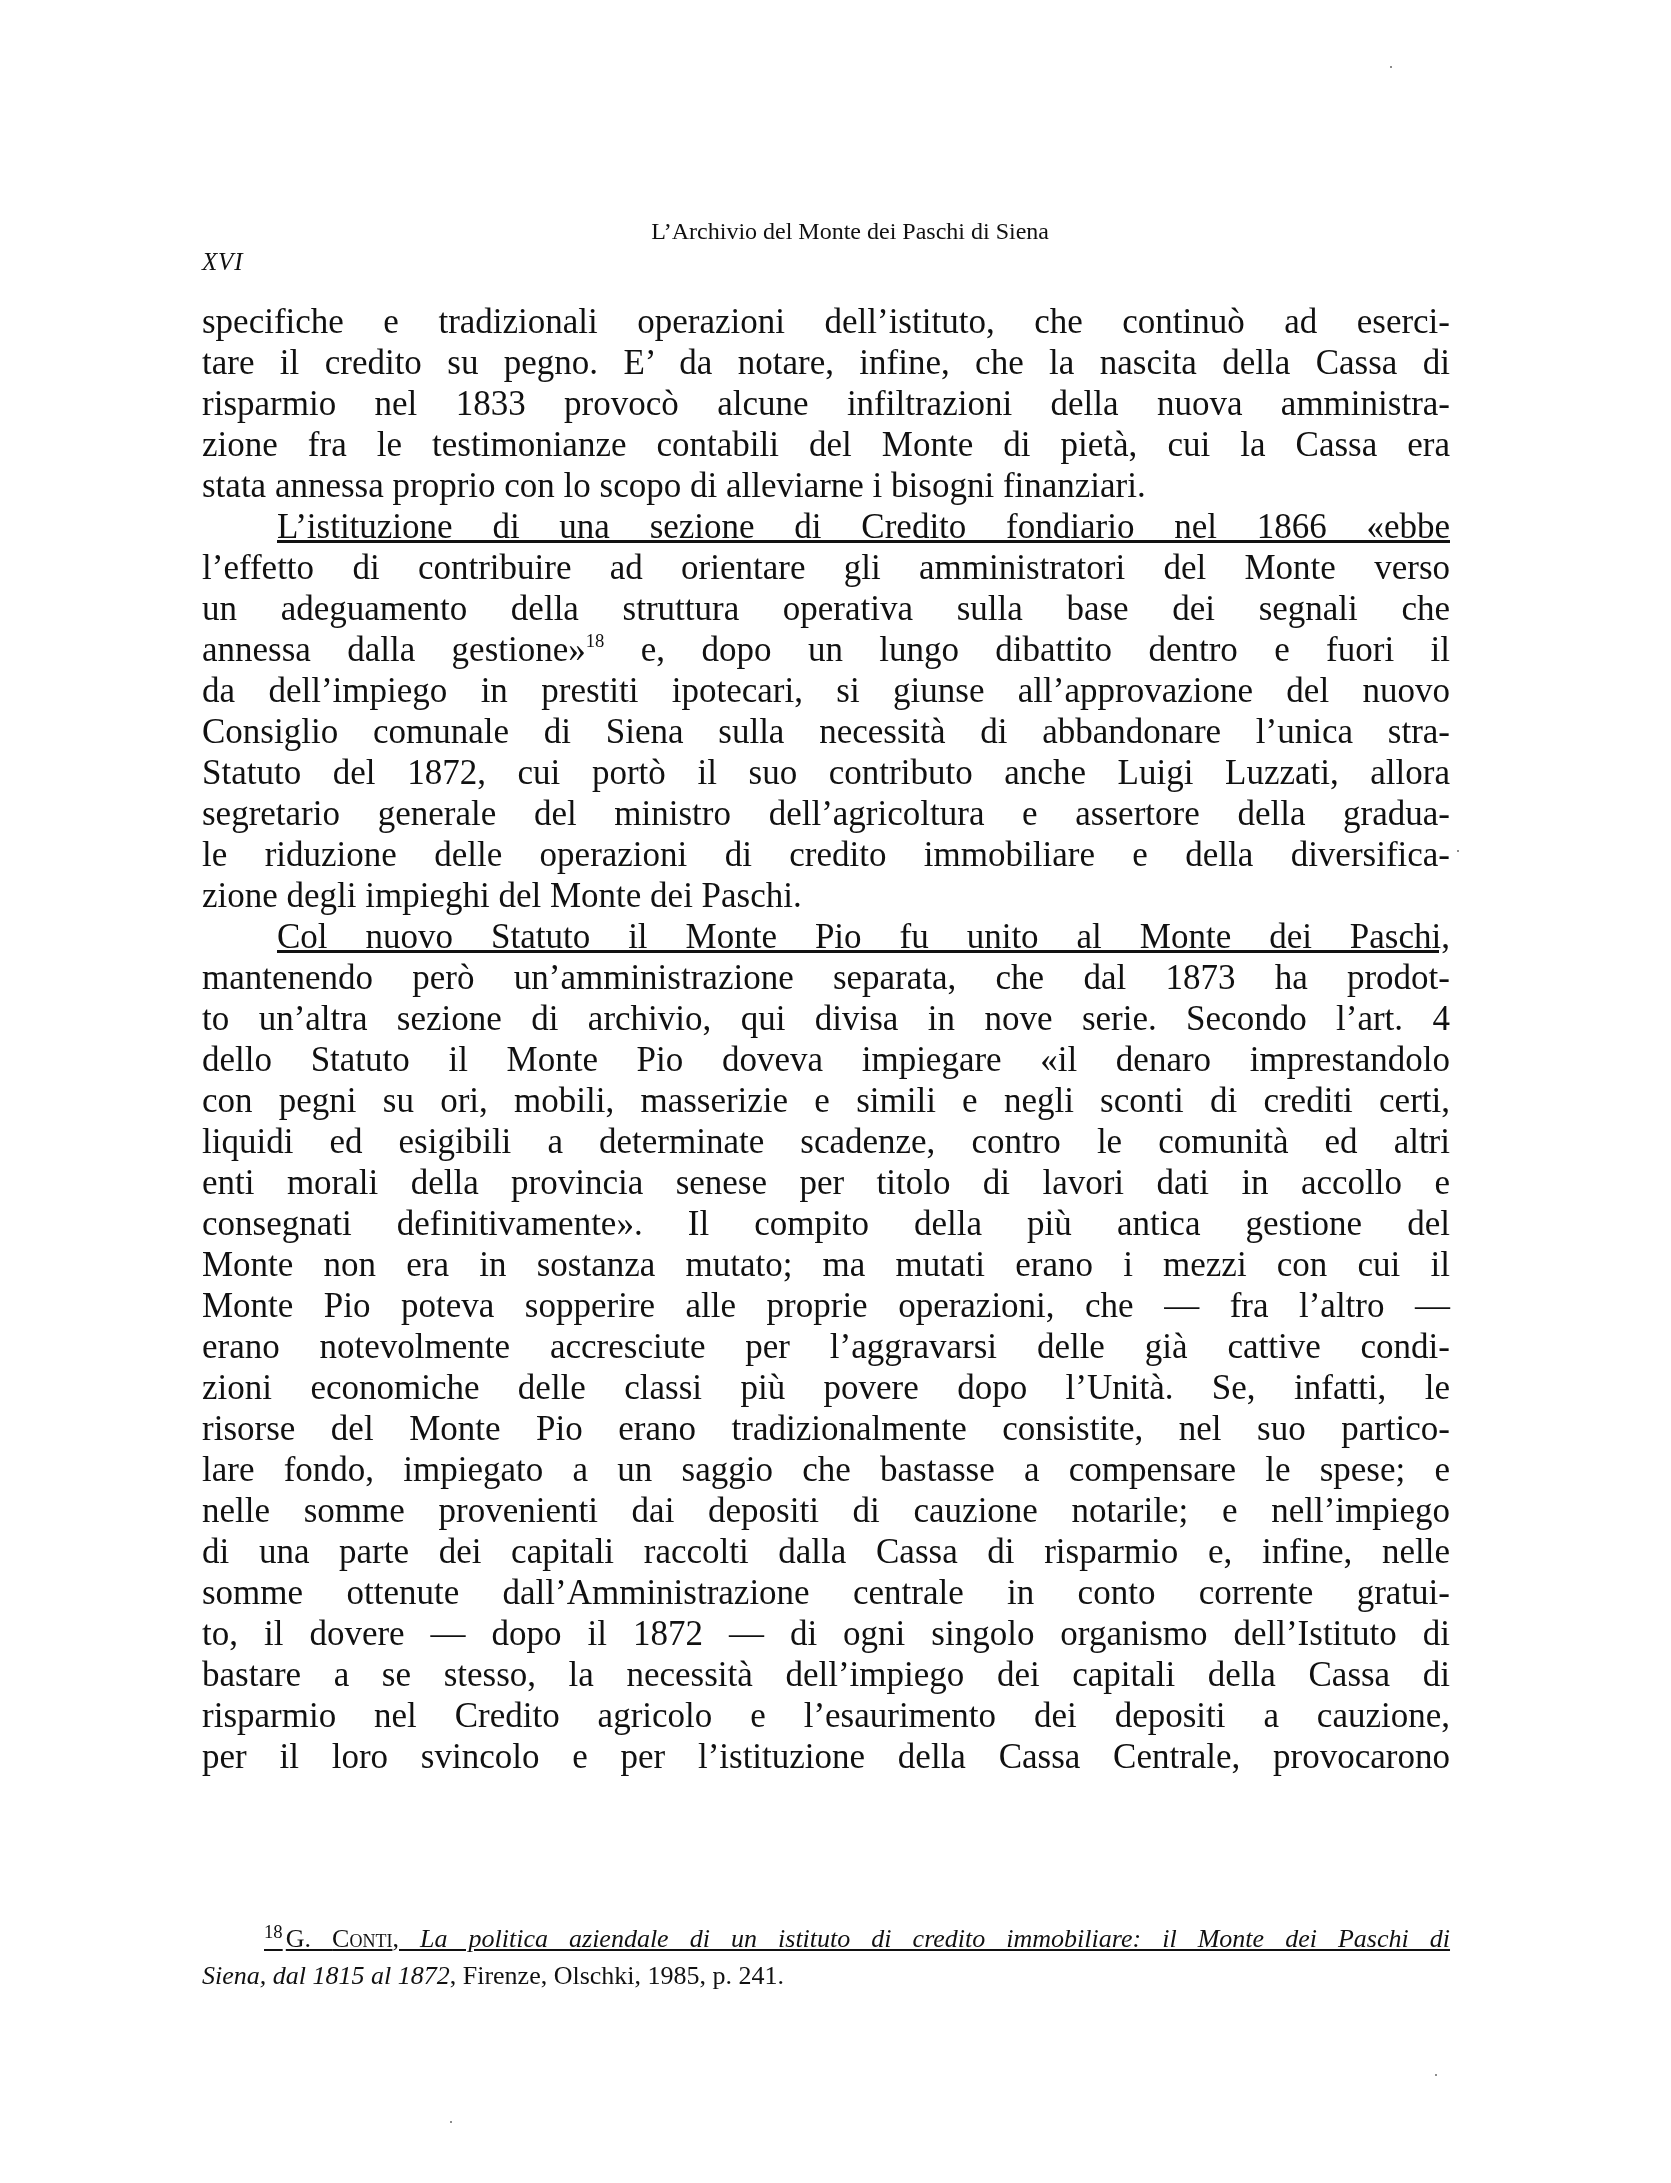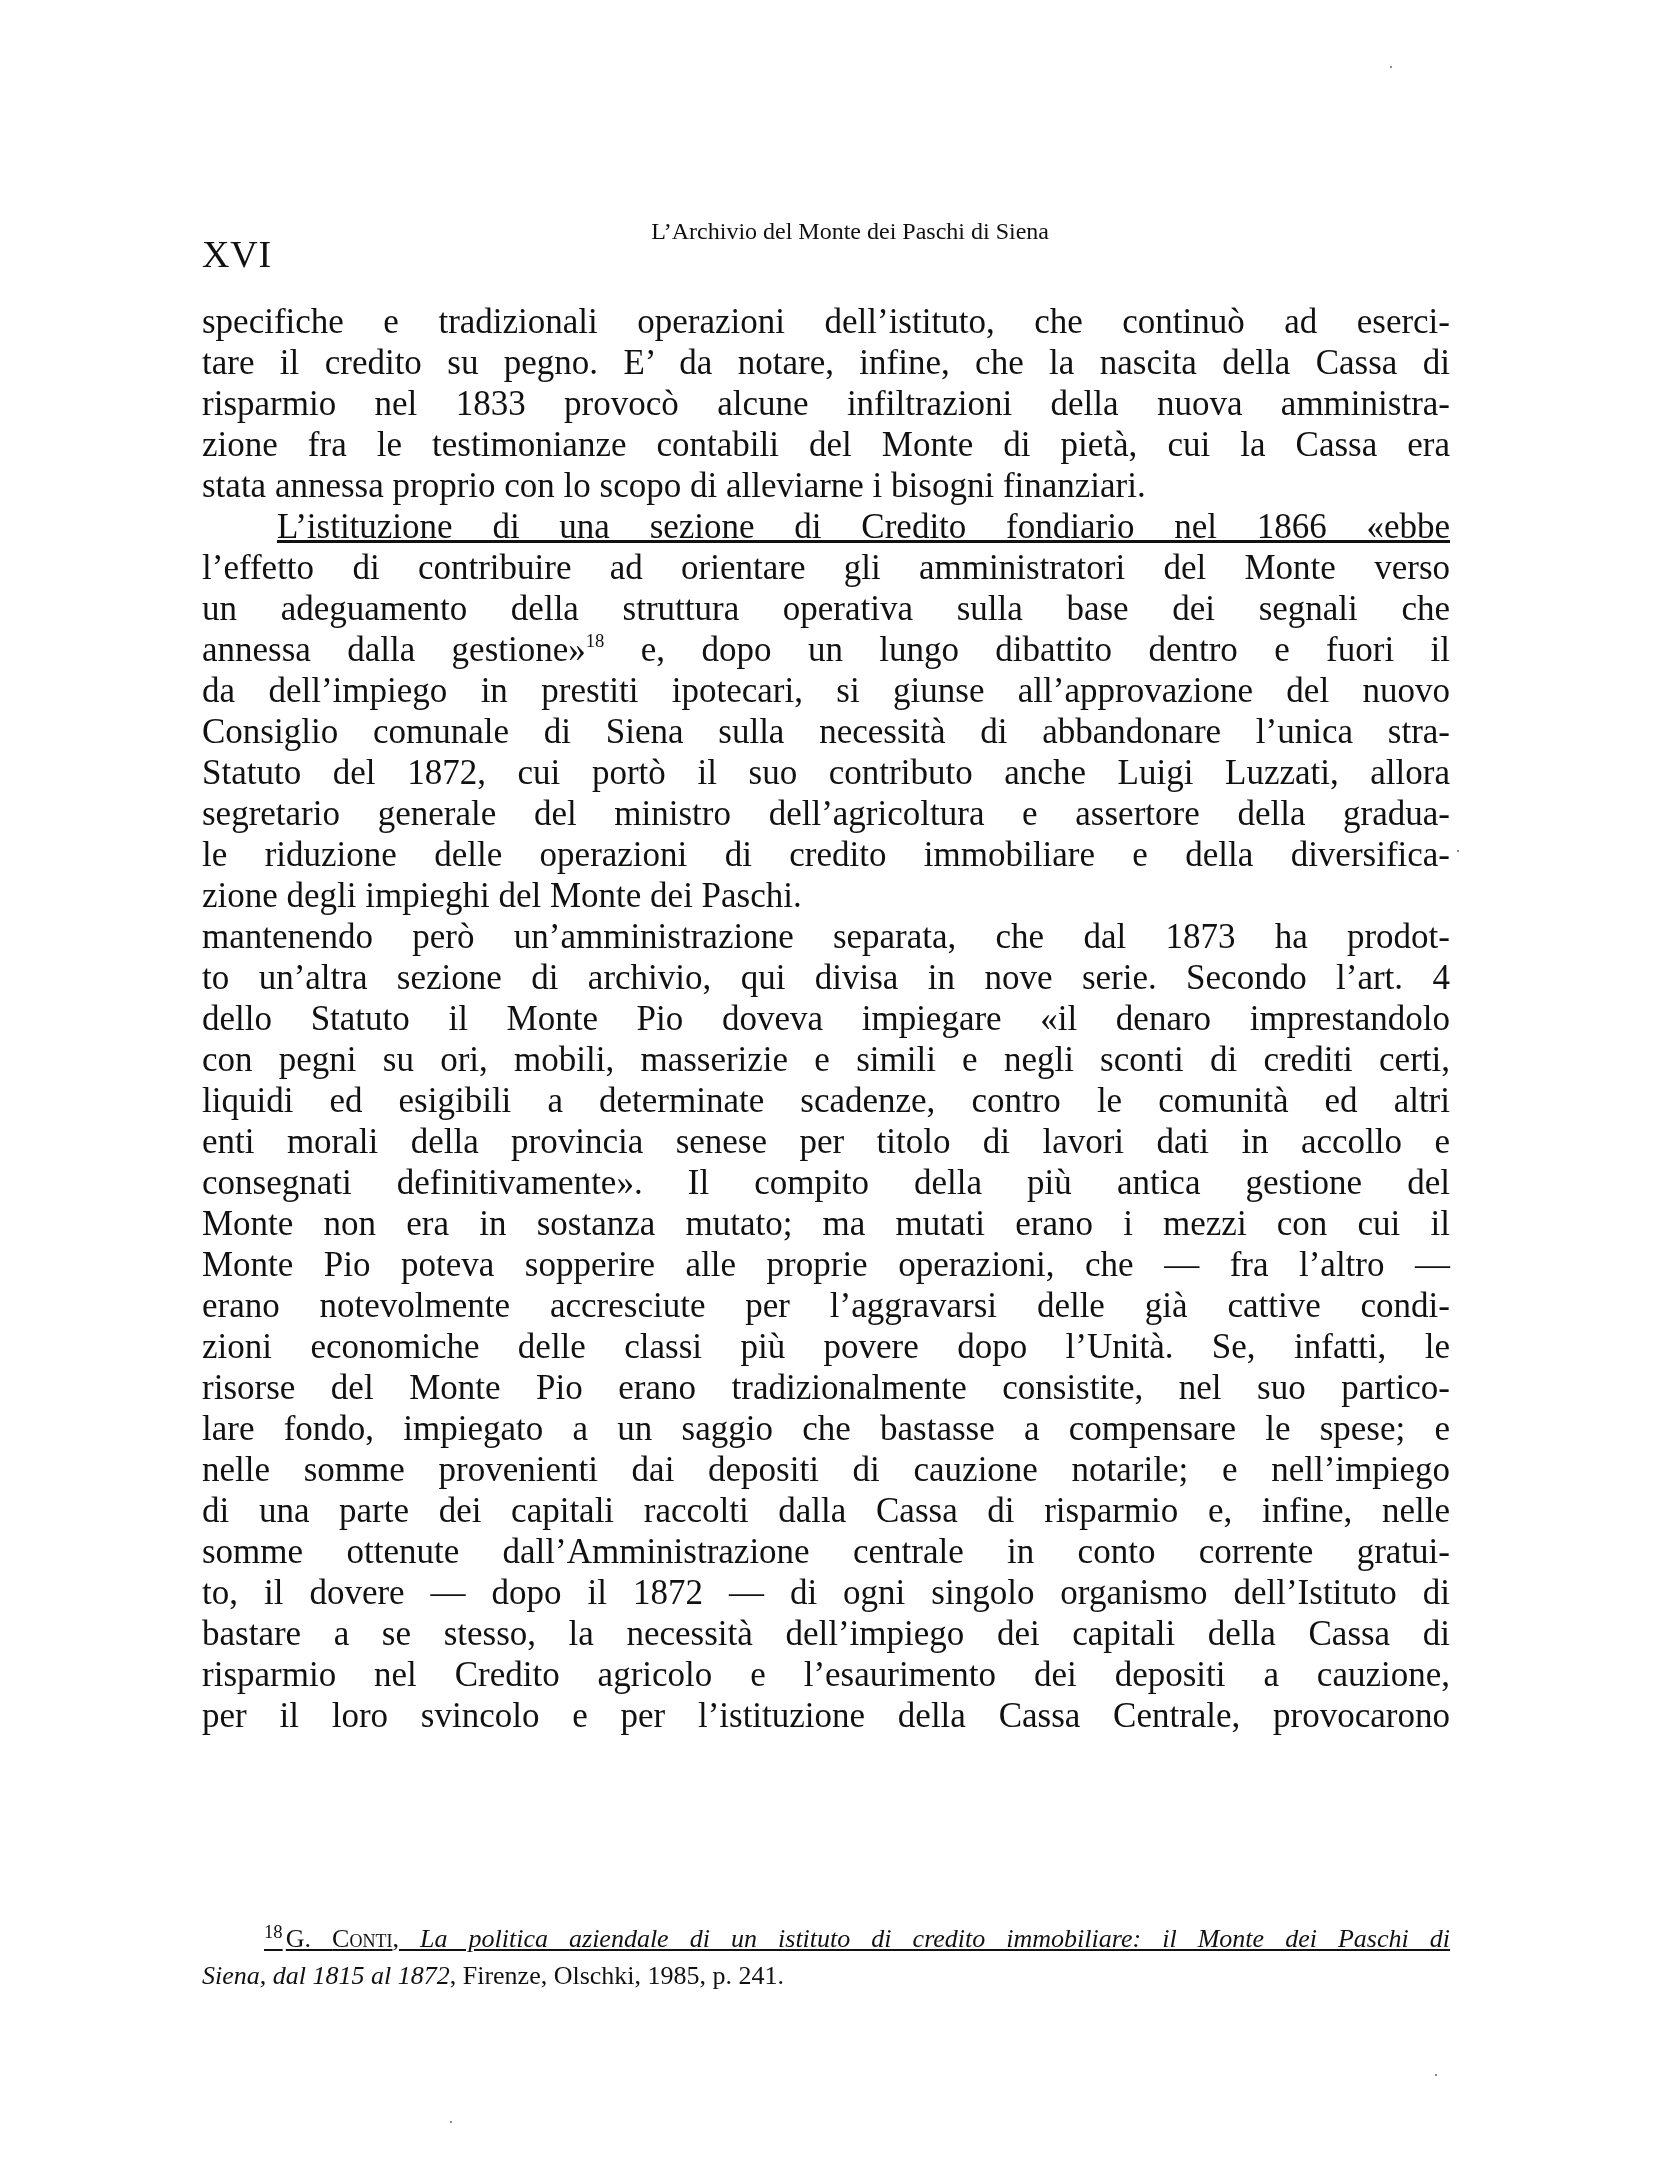--- a/index.html
+++ b/index.html
@@ -1,22 +1,22 @@
 <!DOCTYPE html>
 <html style="font-size:12.5px"><head>
 <meta charset="utf-8">
 <style>
   html, body { margin: 0; padding: 0; background: #ffffff; }
   body {
     width: 1672px; height: 2183px; position: relative; overflow: hidden;
     font-family: "Liberation Serif", "DejaVu Serif", serif; color: #111;
   }
   .page-number {
-    position: absolute; left: 202px; top: 232px;
-    font-size: 38px; letter-spacing: 0.8px;
+    position: absolute; left: 202px; top: 248px;
+    font-size: 25px; letter-spacing: 0.8px; font-style: italic;
   }
   .running-head {
     position: absolute; left: 519px; top: 218px; width: 530px; text-align: right;
     font-size: 24px;
   }
   .body-text {
     position: absolute; left: 202px; top: 301px; width: 1248px;
     font-size: 35px; line-height: 41px;
   }
   .line {
@@ -59,20 +59,21 @@
     <span class="line"><span>annessa dalla gestione»</span><sup class="fnref">18</sup><span> e, dopo un lungo dibattito dentro e fuori il</span></span>
     <span class="line">da dell’impiego in prestiti ipotecari, si giunse all’approvazione del nuovo</span>
     <span class="line">Consiglio comunale di Siena sulla necessità di abbandonare l’unica stra-</span>
     <span class="line">Statuto del 1872, cui portò il suo contributo anche Luigi Luzzati, allora</span>
     <span class="line">segretario generale del ministro dell’agricoltura e assertore della gradua-</span>
     <span class="line">le riduzione delle operazioni di credito immobiliare e della diversifica-</span>
     <span class="line last">zione degli impieghi del Monte dei Paschi.</span>
   </div>
 
   <div>
+    <span class="line indent">Col nuovo Statuto il Monte Pio fu unito al Monte dei Paschi,</span>
     <span class="line">mantenendo però un’amministrazione separata, che dal 1873 ha prodot-</span>
     <span class="line">to un’altra sezione di archivio, qui divisa in nove serie. Secondo l’art. 4</span>
     <span class="line">dello Statuto il Monte Pio doveva impiegare «il denaro imprestandolo</span>
     <span class="line">con pegni su ori, mobili, masserizie e simili e negli sconti di crediti certi,</span>
     <span class="line">liquidi ed esigibili a determinate scadenze, contro le comunità ed altri</span>
     <span class="line">enti morali della provincia senese per titolo di lavori dati in accollo e</span>
     <span class="line">consegnati definitivamente». Il compito della più antica gestione del</span>
     <span class="line">Monte non era in sostanza mutato; ma mutati erano i mezzi con cui il</span>
     <span class="line">Monte Pio poteva sopperire alle proprie operazioni, che — fra l’altro —</span>
     <span class="line">erano notevolmente accresciute per l’aggravarsi delle già cattive condi-</span>

